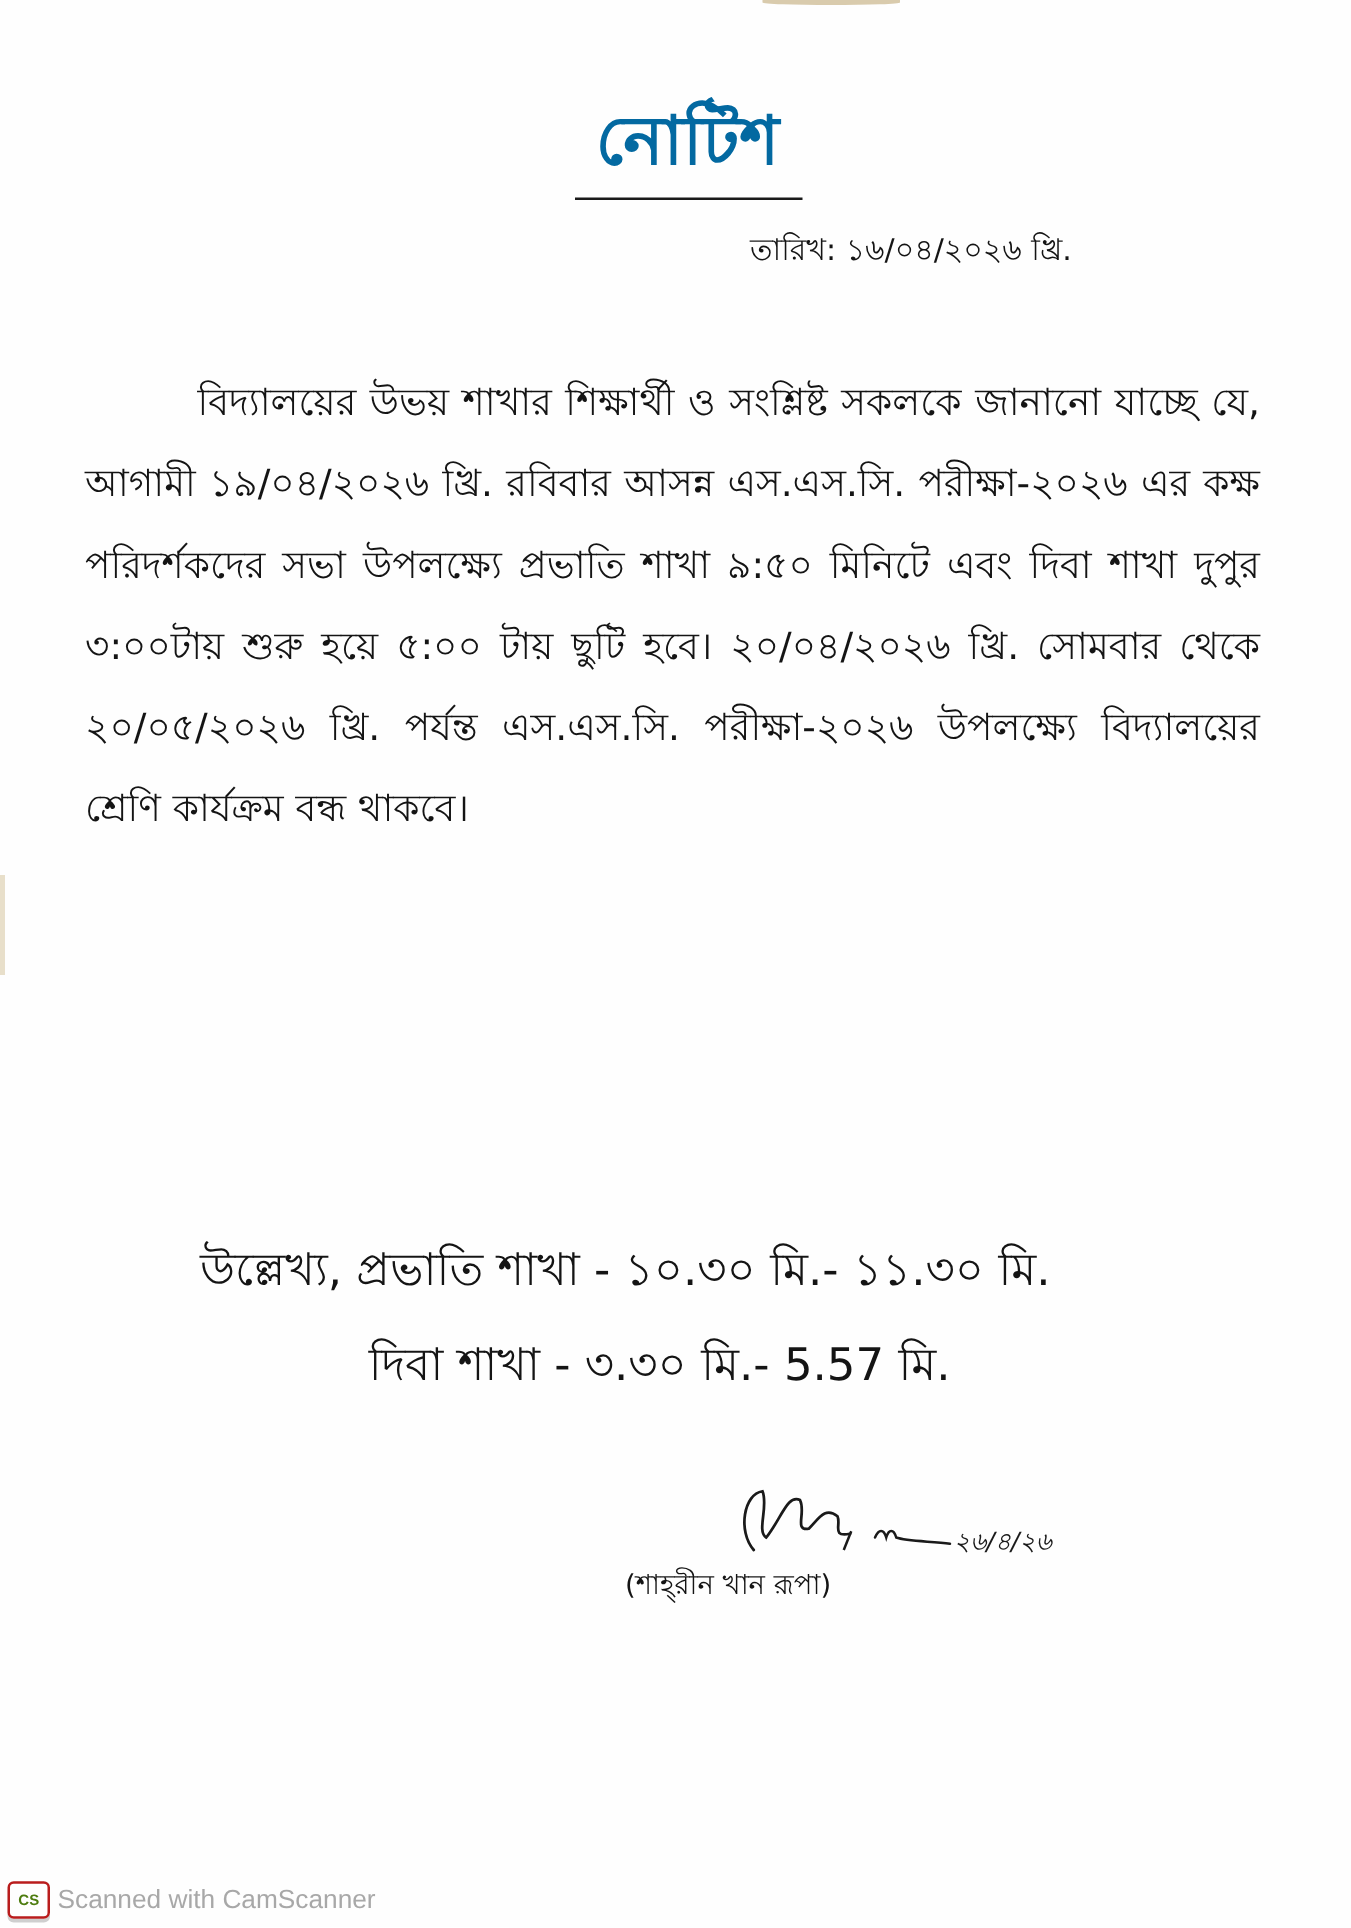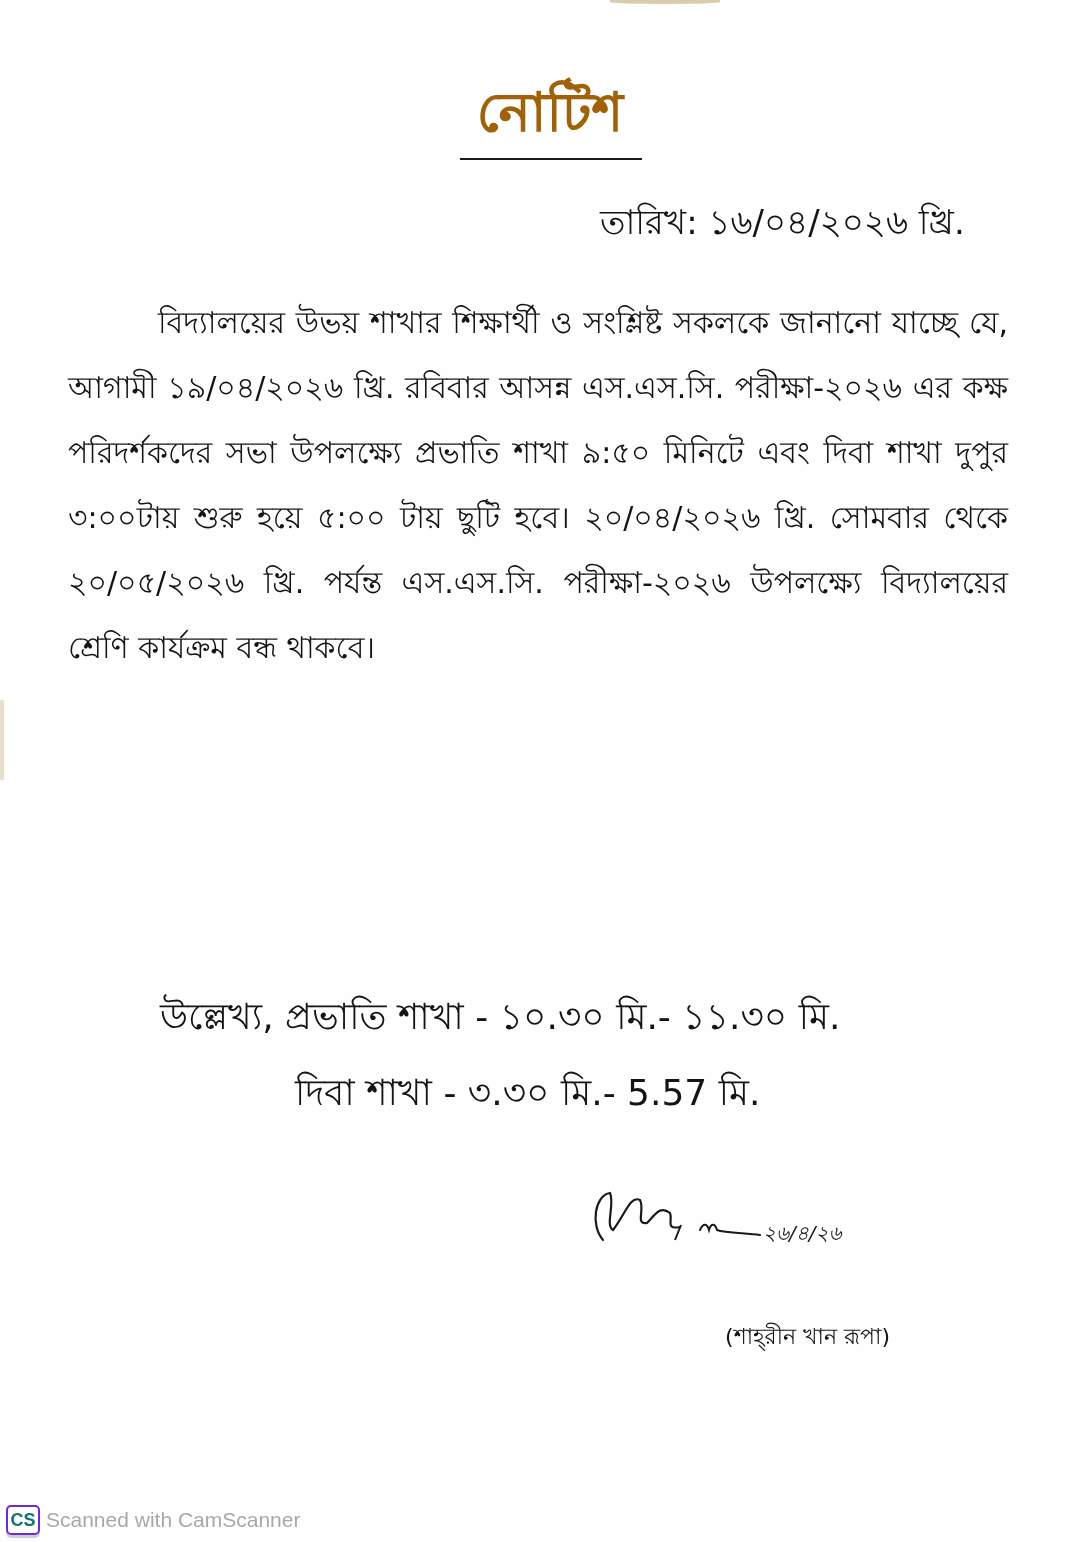--- a/index.html
+++ b/index.html
@@ -38,33 +38,33 @@
       opacity: 0.6;
     }
     .title {
       position: absolute;
       left: 455px; top: 78px;
       width: 190px;
       text-align: center;
       font-size: 54px;
       font-weight: bold;
       line-height: 70px;
-      color: #a16207;
+      color: #0369a1;
     }
     .title-underline {
       position: absolute;
       left: 460px; top: 158px;
       width: 182px; height: 2px;
       background: #1a1a1a;
     }
     .date-line {
       position: absolute;
-      left: 600px; top: 200px;
+      left: 600px; top: 178px;
       width: 360px;
-      font-size: 34px;
+      font-size: 24px;
       line-height: 44px;
       white-space: nowrap;
     }
     .para {
       position: absolute;
       left: 68px;
       width: 940px;
       font-size: 30px;
       line-height: 65px;
       text-align: justify;
@@ -81,48 +81,48 @@
     }
     .timing1 { left: 160px; top: 992px; }
     .timing2 { left: 295px; top: 1068px; }
     .signature {
       position: absolute;
       left: 585px; top: 1185px;
       width: 290px; height: 70px;
     }
     .sig-block {
       position: absolute;
-      left: 500px; top: 1316px;
+      left: 500px; top: 1248px;
       width: 390px;
-      text-align: right;
+      text-align: left;
       font-size: 22px;
       line-height: 42px;
     }
     .sig-block .name { padding-left: 0; }
     .sig-block .org { margin-left: 10px; }
     .watermark {
       position: absolute;
       left: 6px; top: 1505px;
       display: flex;
       align-items: center;
       gap: 6px;
       color: #a8a8a8;
       font-family: "Liberation Sans", sans-serif;
       font-size: 21px;
     }
     .cs-logo {
       width: 30px; height: 26px;
-      border: 2px solid #6d28d9;
+      border: 2px solid #b91c1c;
       border-radius: 5px;
       display: flex;
       align-items: center;
       justify-content: center;
       font-weight: bold;
-      font-size: 18px;
-      color: #0f766e;
+      font-size: 12px;
+      color: #4d7c0f;
       box-shadow: 0 3px 0 #cfcfcf;
     }
   </style>
 </head>
 <body>
 
 <div class="page">
   <div class="edge-top"></div>
   <div class="edge-left"></div>
 

